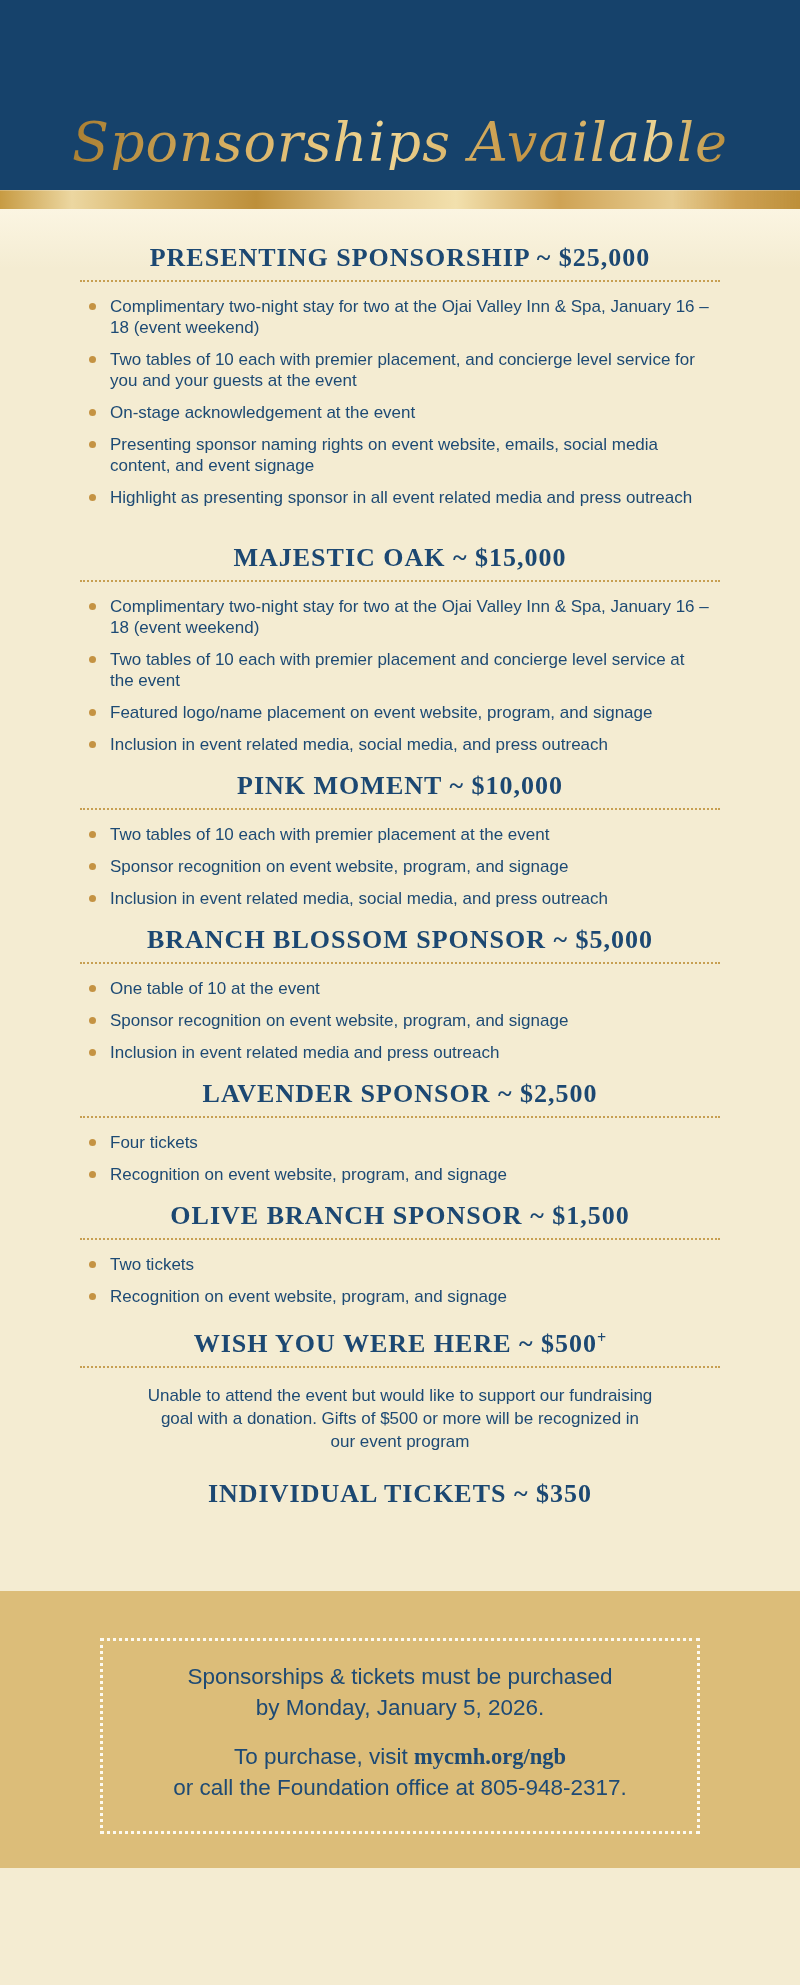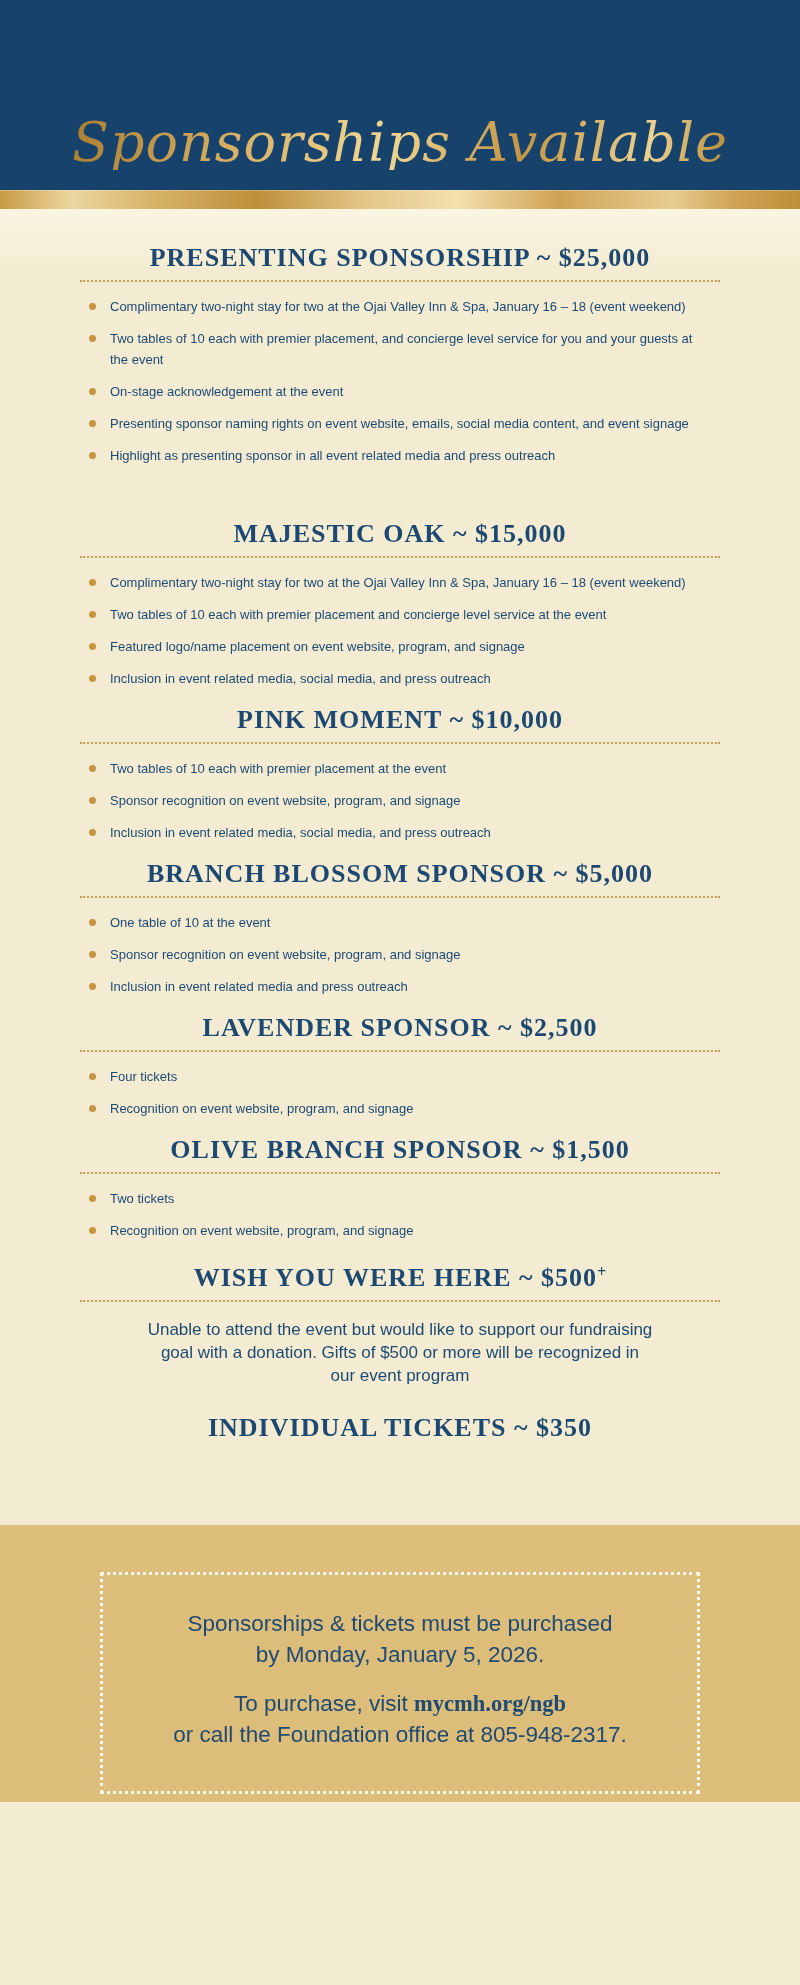--- a/index.html
+++ b/index.html
@@ -51,21 +51,21 @@
     border-top: 1px solid rgba(255,255,255,0.25);
   }
 
   
   .content {
     padding: 36px 80px 84px;
     background: linear-gradient(#fbf5e2, #f4ecd2 60px);
   }
   .tier { margin-top: 18px; }
   .tier:first-child { margin-top: 0; }
-  .tier:nth-child(2) { margin-top: 55px; }   
+  .tier:nth-child(2) { margin-top: 37px; }   
   .tier:nth-child(5) { }   
   .tier:nth-child(8) { margin-top: 28px; }   
 
   .tier-title {
     margin: 0;
     font-family: "Liberation Serif", serif;
     font-weight: bold;
     font-size: 26px;
     line-height: 26px;
     letter-spacing: 1px;
@@ -85,21 +85,21 @@
   ul.benefits {
     list-style: none;
     margin: 14px 0 0;
     padding: 0;
   }
   ul.benefits li {
     position: relative;
     padding-left: 30px;
     margin-bottom: 11px;
     color: #1d4a74;
-    font-size: 13px;
+    font-size: 17px;
     line-height: 21px;
   }
   ul.benefits li:last-child { margin-bottom: 0; }
   ul.benefits .dot {
     position: absolute;
     left: 9px;
     top: 7px;
     width: 7px;
     height: 7px;
     border-radius: 50%;
@@ -129,21 +129,21 @@
     width: 600px;
     box-sizing: border-box;
     margin: 47px auto 0;
     padding: 17px 24px 25px;
     border: 3px dotted #fdfaf0;
     text-align: center;
     color: #1e4a74;
     font-size: 22.5px;
     line-height: 31px;
   }
-  .purchase-box p { margin: 16px; text-align: center; }
+  .purchase-box p { margin: 3px; text-align: center; }
   .purchase-box p + p { margin-top: 18px; }
   .purchase-box .link { font-weight: bold; font-family: Liberation Serif, serif; }
 </style>
 </head>
 <body>
 
 <div class="page">
 
   <header class="hero">
     <div class="hero-title">Sponsorships Available</div>

